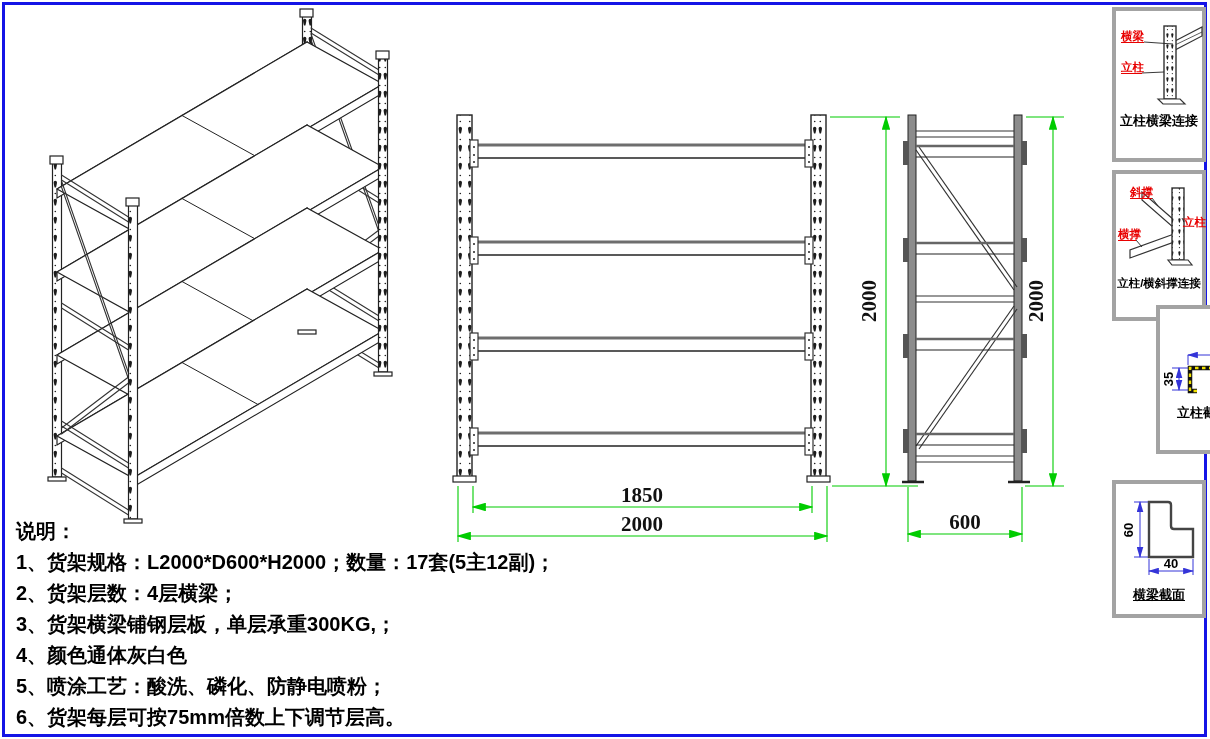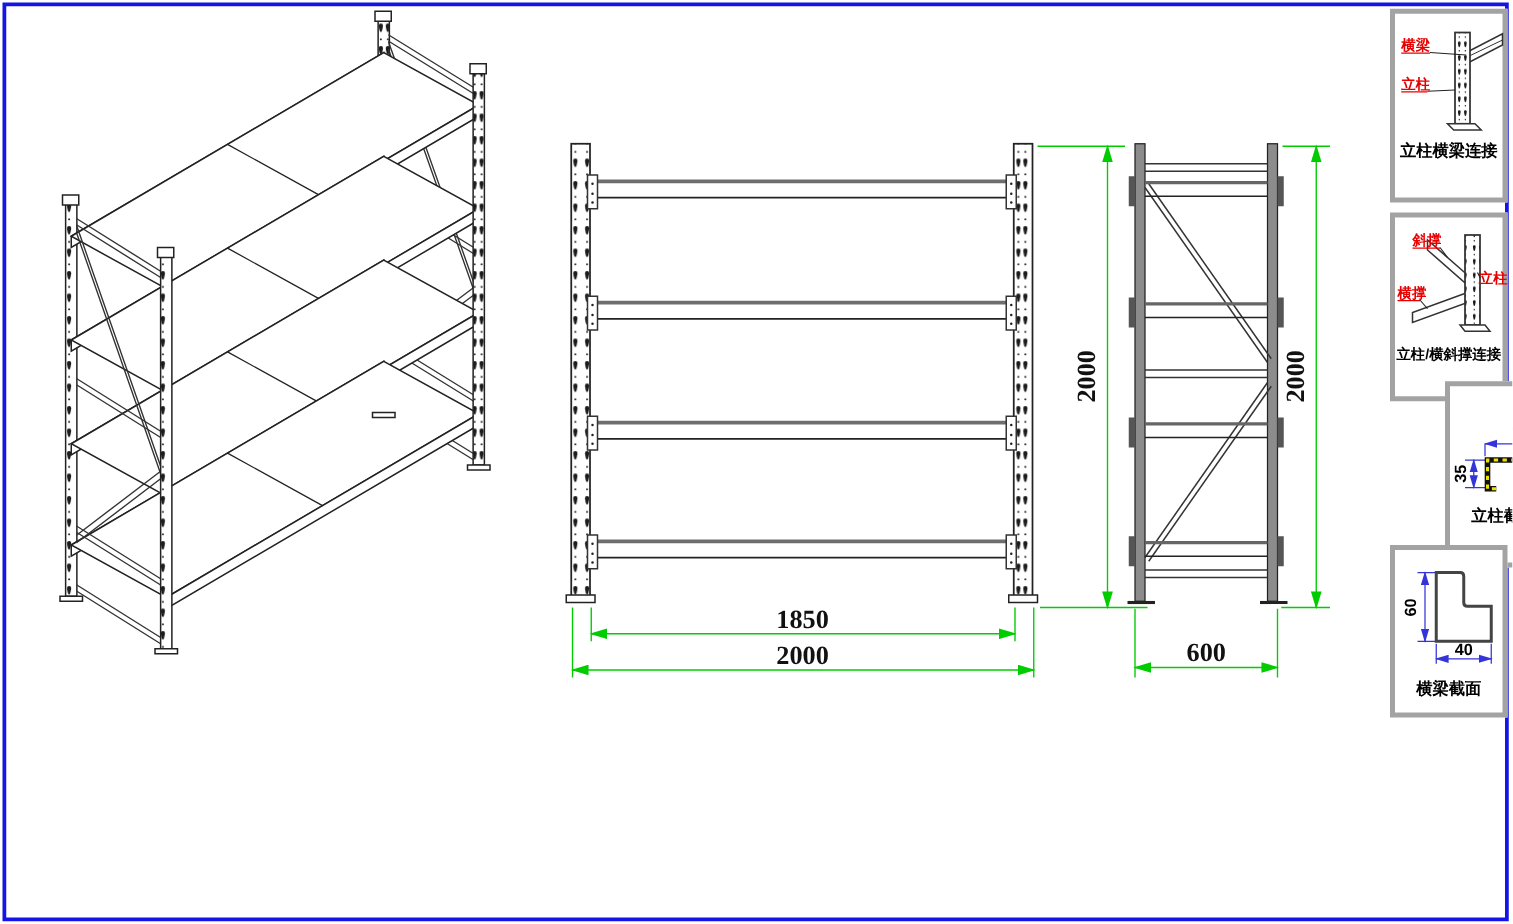--- a/index.html
+++ b/index.html
@@ -325,30 +325,39 @@
         <line x1="19" y1="59" x2="19" y2="81" marker-start="url(#ab)" marker-end="url(#ab)"></line>
       </g>
       <text class="bdimtxt" x="57" y="42" text-anchor="middle">75</text>
       <text class="bdimtxt" x="13" y="70" text-anchor="middle" transform="rotate(-90 13 70)">35</text>
       <path d="M37,82 L30,82 L30,59 L84,59 L84,82 L77,82" fill="none" stroke="#111" stroke-width="4.5"></path>
       <path d="M37,82 L30,82 L30,59 L84,59 L84,82 L77,82" fill="none" stroke="#f0e000" stroke-width="2.4" stroke-dasharray="3.5,3.5"></path>
     </svg>
     <div class="caption" style="bottom:28px;">立柱截面</div>
   </div>
 
-  <div class="panel" style="top:436px;height:138px;">
+  <div class="panel" style="top:480px;height:138px;">
     <svg width="90" height="104" viewBox="0 0 90 104">
       <g stroke="#3434d8" stroke-width="1" fill="none">
         <line x1="18" y1="18" x2="33" y2="18"></line>
         <line x1="18" y1="73" x2="33" y2="73"></line>
         <line x1="24" y1="18" x2="24" y2="73" marker-start="url(#ab)" marker-end="url(#ab)"></line>
         <line x1="33" y1="75" x2="33" y2="91"></line>
         <line x1="77" y1="75" x2="77" y2="91"></line>
         <line x1="33" y1="87" x2="77" y2="87" marker-start="url(#ab)" marker-end="url(#ab)"></line>
       </g>
       <path d="M33,18 L52,18 Q55,18 55,21 L55,42 Q55,45 58,45 L77,45 L77,73 L33,73 Z" fill="#fff" stroke="#444" stroke-width="2.4"></path>
       <text class="bdimtxt" x="17" y="46" text-anchor="middle" transform="rotate(-90 17 46)">60</text>
       <text class="bdimtxt" x="55" y="84" text-anchor="middle">40</text>
     </svg>
-    <div class="caption" style="bottom:10px;">横梁截面</div>
-  </div>
-
+    <div class="caption" style="bottom:10px;text-decoration:underline;">横梁截面</div>
+  </div>
+
+  <div id="notes">
+    <div class="line">说明：</div>
+    <div class="line">1、货架规格：L2000*D600*H2000；数量：17套(5主12副)；</div>
+    <div class="line">2、货架层数：4层横梁；</div>
+    <div class="line">3、货架横梁铺钢层板，单层承重300KG,；</div>
+    <div class="line">4、颜色通体灰白色</div>
+    <div class="line">5、喷涂工艺：酸洗、磷化、防静电喷粉；</div>
+    <div class="line">6、货架每层可按75mm倍数上下调节层高。</div>
+  </div>
 </div>
 
 </body></html>

